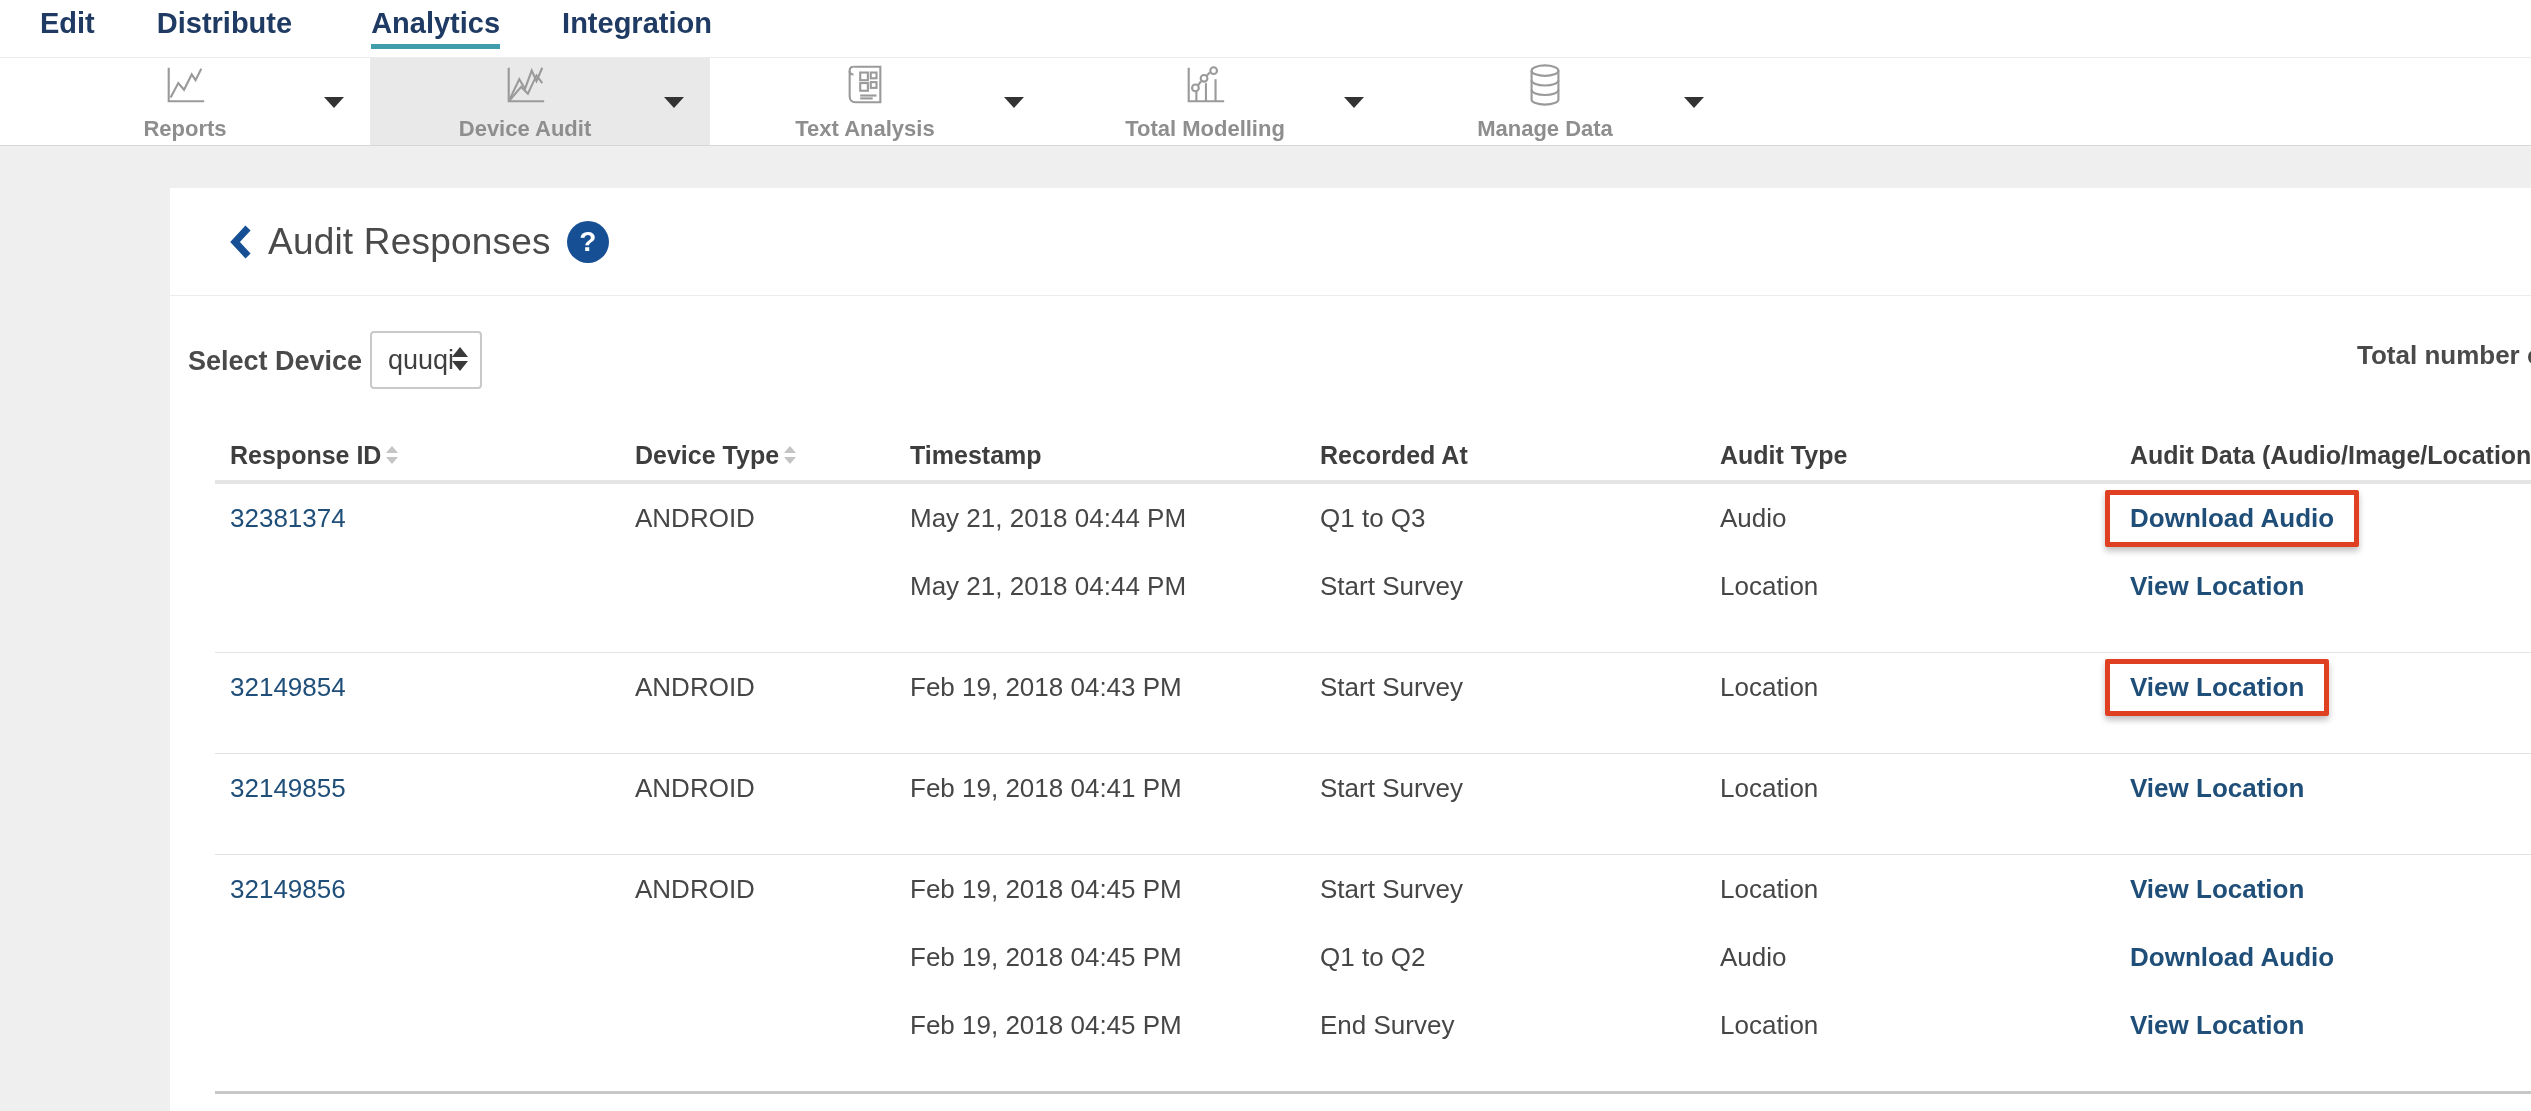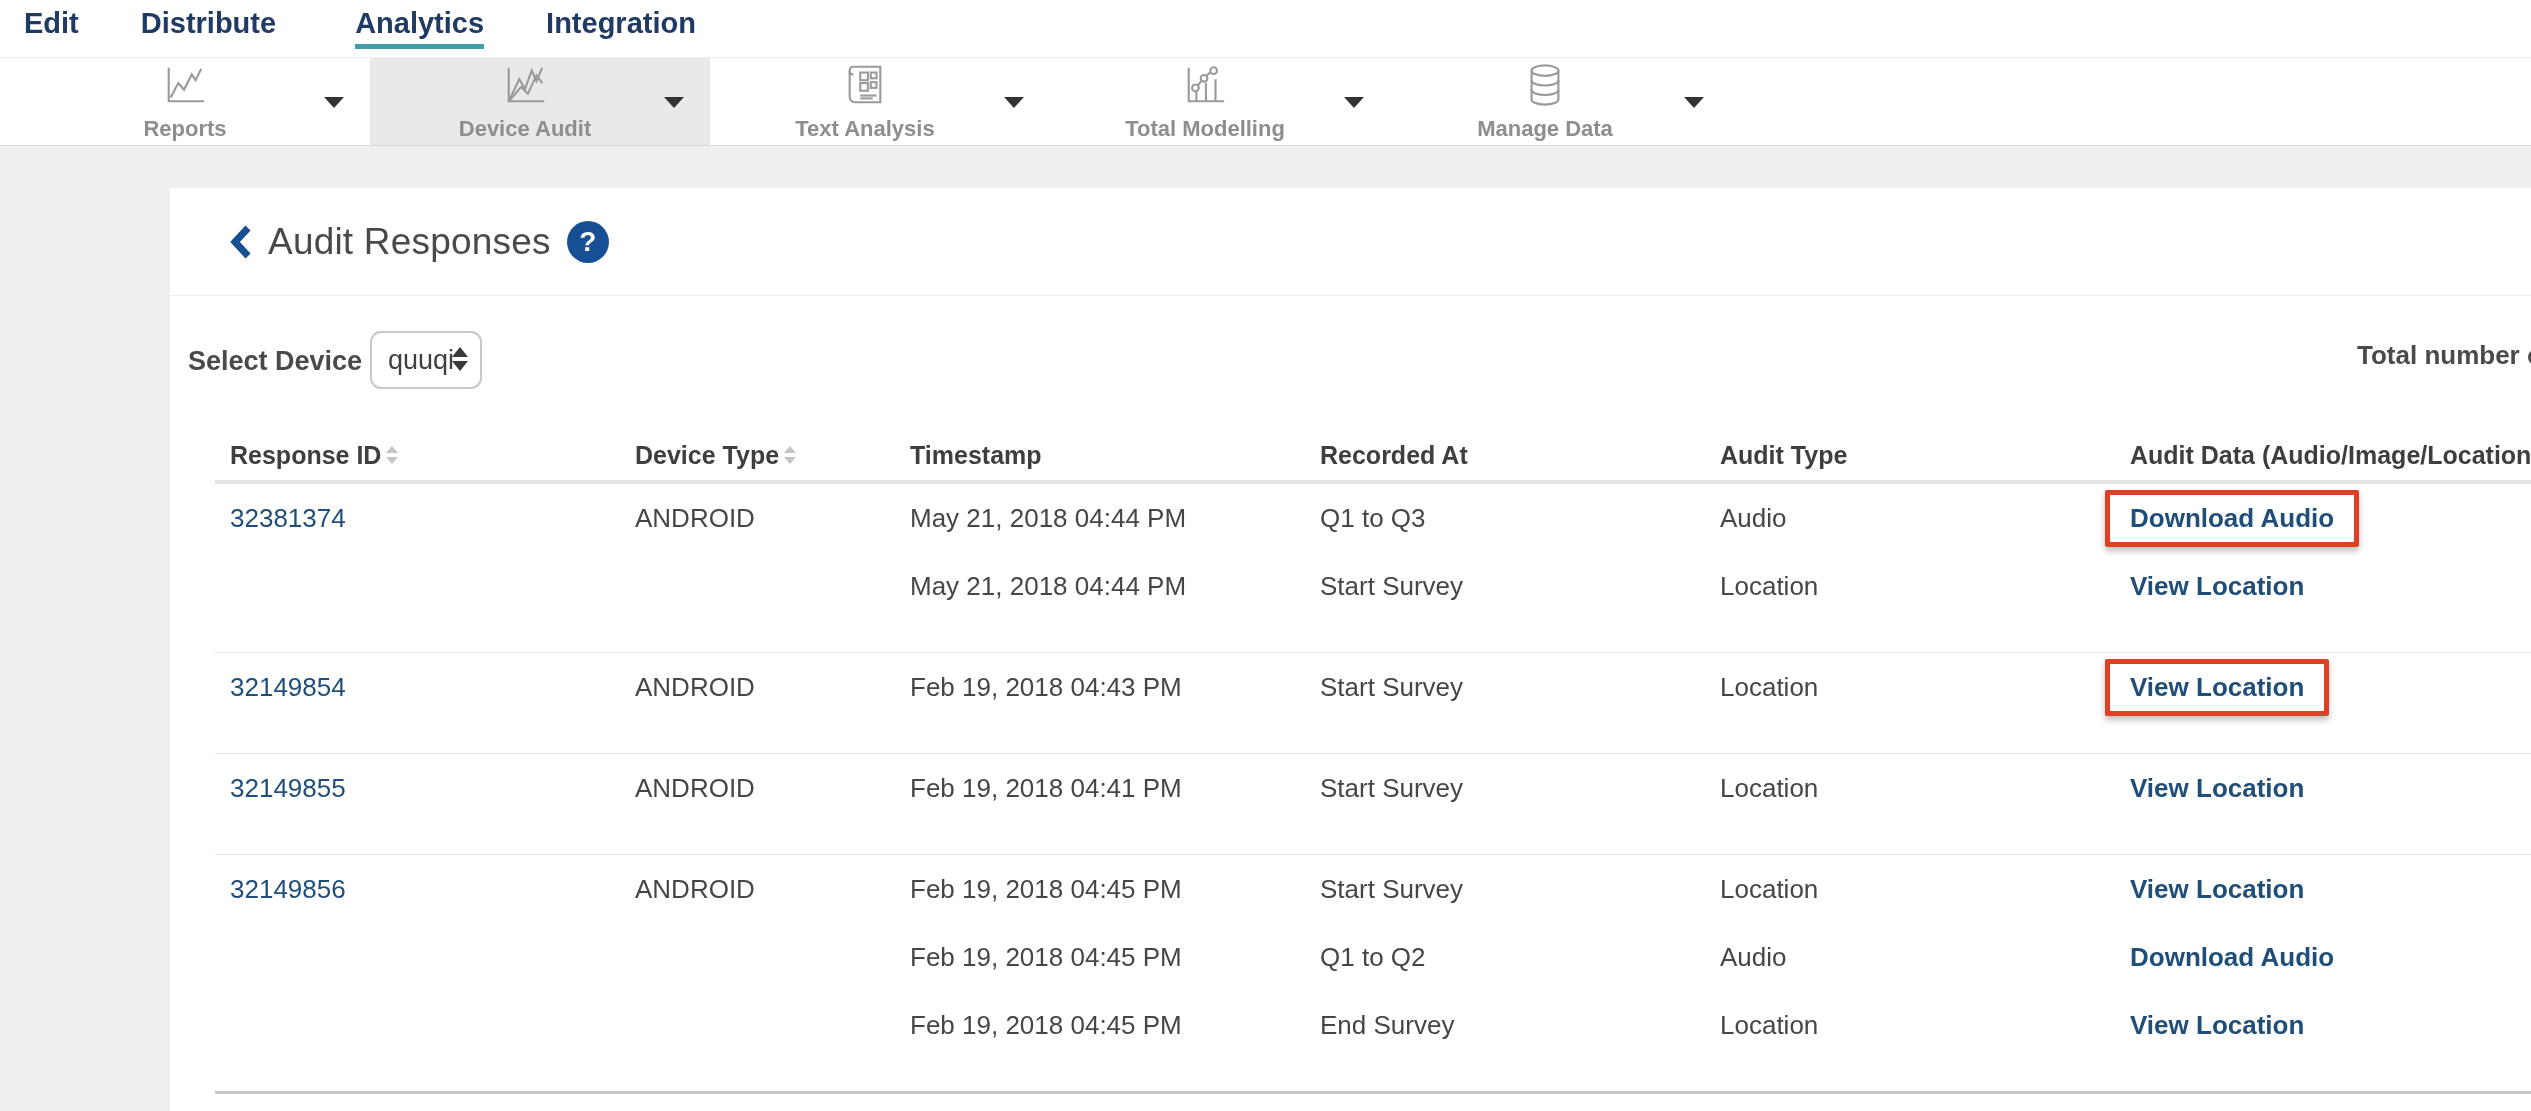--- a/index.html
+++ b/index.html
@@ -5,21 +5,21 @@
   html,body{margin:0;padding:0;}
   body{
     width:2531px;height:1111px;position:relative;overflow:hidden;
     background:#ffffff;
     font-family:"Liberation Sans", sans-serif;
     -webkit-font-smoothing:antialiased;
   }
   
   .topnav{
     position:absolute;left:0;top:0;width:2531px;height:57px;
-    display:flex;align-items:center;gap:62px;padding-left:24px;
+    display:flex;align-items:center;gap:62px;padding-left:40px;
     background:#fff;box-sizing:border-box;
   }
   .topnav .nav-item{
     font-size:29px;font-weight:700;color:var(--nav-text,#1f3a63);
     cursor:pointer;line-height:1;padding-bottom:6px;border-bottom:5px solid transparent;
   }
   .topnav .nav-item.active{border-bottom-color:var(--accent-teal,#3f9dac);margin-left:17px;}
   
   .toolbar{
     position:absolute;left:0;top:57px;width:2531px;height:89px;
@@ -50,21 +50,21 @@
   .page-title{font-size:37px;font-weight:400;color:#4a4a4a;margin:0;letter-spacing:.2px;}
   .help-icon{
     width:42px;height:42px;border-radius:50%;background:var(--brand-blue,#164f94);
     color:#fff;font-size:28px;font-weight:700;display:flex;align-items:center;justify-content:center;
     cursor:pointer;user-select:none;
   }
   
   .filter-label{position:absolute;left:18px;top:158px;font-size:27px;font-weight:700;color:#4a4a4a;}
   .device-select{
     position:absolute;left:200px;top:143px;width:112px;height:58px;
-    border:2px solid #c9c9c9;border-radius:11px;background:#fff;box-sizing:border-box;
+    border:2px solid #c9c9c9;border-radius:4px;background:#fff;box-sizing:border-box;
     display:flex;align-items:center;padding-left:16px;cursor:pointer;
   }
   .device-select .val{font-size:27px;color:#3f3f3f;}
   .select-arrows{position:absolute;right:12px;top:50%;margin-top:-13px;display:flex;flex-direction:column;gap:4px;}
   .select-arrows i{display:block;width:0;height:0;border-left:8px solid transparent;border-right:8px solid transparent;}
   .select-arrows .up{border-bottom:10px solid #3a3a3a;}
   .select-arrows .down{border-top:10px solid #3a3a3a;}
   .total-label{position:absolute;left:2187px;top:152px;font-size:26px;font-weight:700;color:#4a4a4a;white-space:nowrap;}
   
   .audit-table{position:absolute;left:45px;top:242px;right:0;min-width:2316px;}

